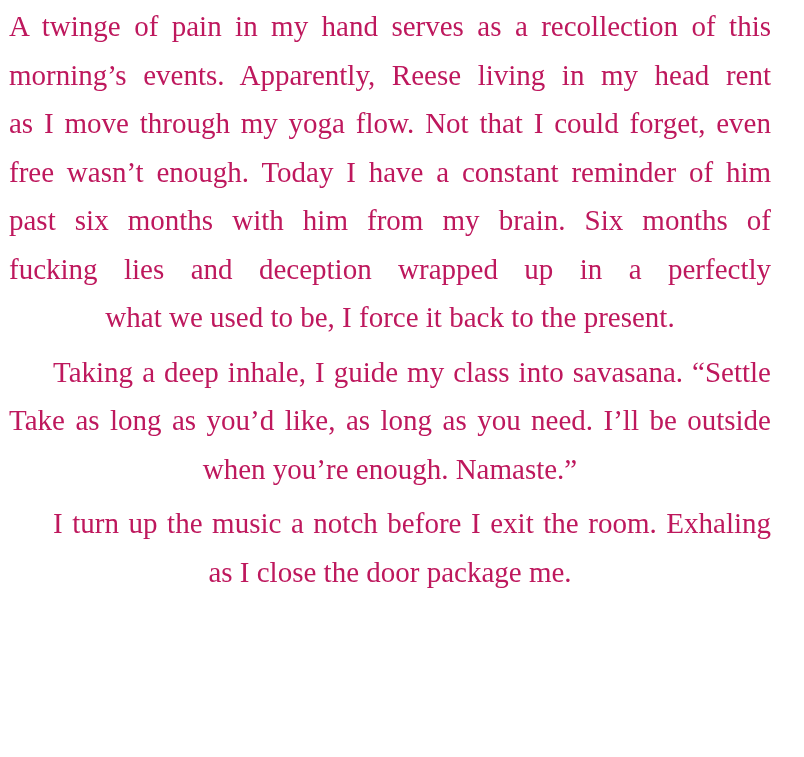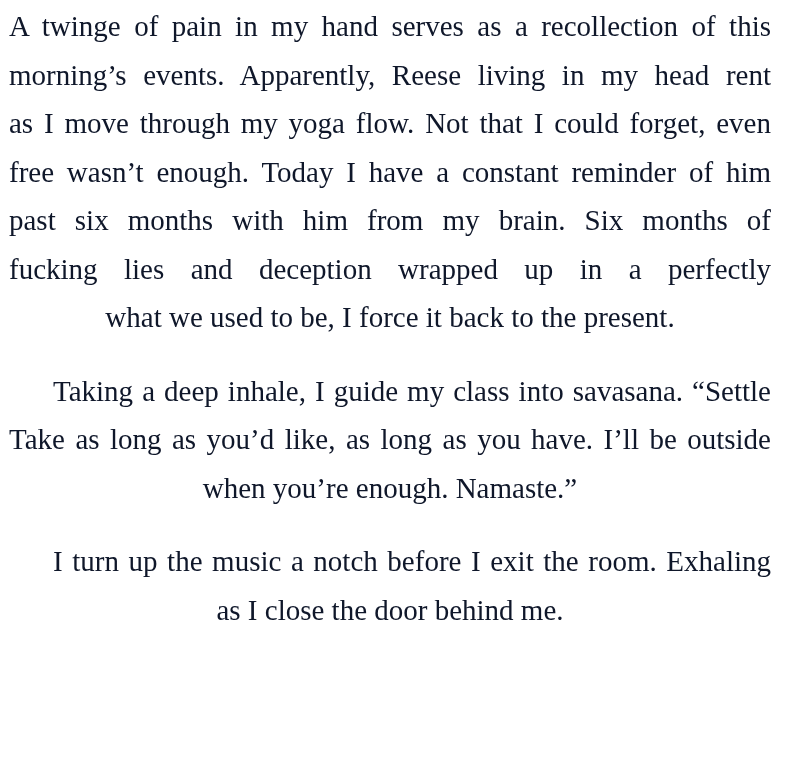--- a/index.html
+++ b/index.html
@@ -6,29 +6,29 @@
     margin: 0;
     padding: 0;
     background: #ffffff;
   }
   .page {
     position: relative;
     width: 804px;
     height: 757px;
     box-sizing: border-box;
     background: #ffffff;
-    color: #0f172a;
+    color: #be185d;
     font-family: "Liberation Serif", serif;
     font-size: 29px;
     line-height: 48.5px;
     padding: 2px 33px 0 9px;
     overflow: hidden;
   }
   .para { margin: 0; padding: 0; }
-  .para + .para { margin-top: 25px; }
+  .para + .para { margin-top: 6px; }
   .line {
     width: 100%;
     text-align: center;
     white-space: normal;
   }
   .line.j {
     text-align: justify;
     text-align-last: justify;
   }
   .line.ind {
@@ -45,22 +45,22 @@
     <div class="line j">morning’s events. Apparently, Reese living in my head rent</div>
     <div class="line j">as I move through my yoga flow. Not that I could forget, even</div>
     <div class="line j">free wasn’t enough. Today I have a constant reminder of him</div>
     <div class="line j">past six months with him from my brain. Six months of</div>
     <div class="line j">fucking lies and deception wrapped up in a perfectly</div>
     <div class="line">what we used to be, I force it back to the present.</div>
   </div>
 
   <div class="para">
     <div class="line j ind">Taking a deep inhale, I guide my class into savasana. “Settle</div>
-    <div class="line j">Take as long as you’d like, as long as you have. I’ll be outside</div>
+    <div class="line j">Take as long as you’d like, as long as you need. I’ll be outside</div>
     <div class="line">when you’re enough. Namaste.”</div>
   </div>
 
   <div class="para">
     <div class="line j ind">I turn up the music a notch before I exit the room. Exhaling</div>
-    <div class="line">as I close the door behind me.</div>
+    <div class="line">as I close the door package me.</div>
   </div>
 
 </div>
 
 </body></html>

